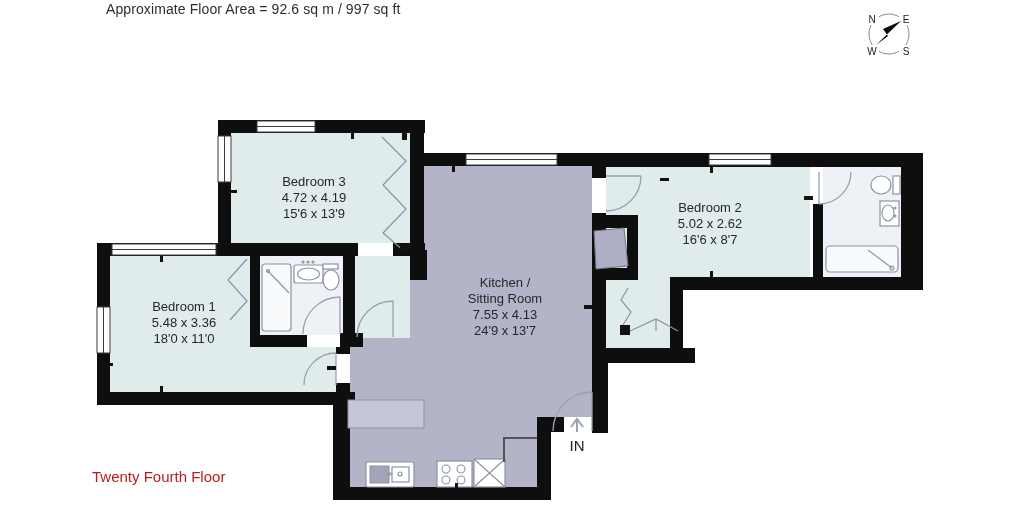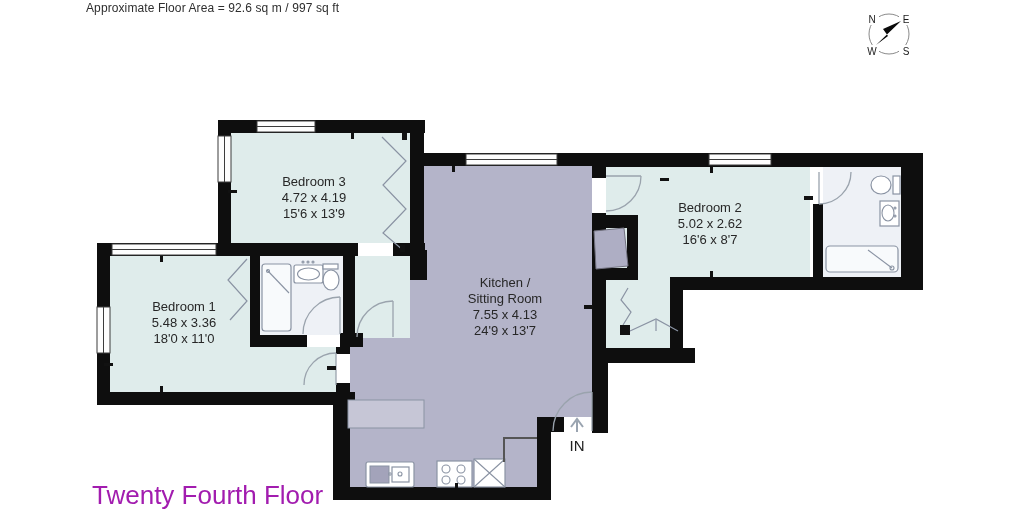--- a/index.html
+++ b/index.html
@@ -1,20 +1,20 @@
 <!DOCTYPE html>
 <html><head>
 <meta charset="utf-8">
 <style>
   html,body{margin:0;padding:0;background:#ffffff;}
   .stage{position:relative;width:1024px;height:531px;background:#ffffff;overflow:hidden;
          font-family:"Liberation Sans",sans-serif;}
   .plan-svg{position:absolute;left:0;top:0;}
-  .header-label{position:absolute;left:86px;top:1px;font-size:12px;color:#2e2e2e;letter-spacing:.1px;}
-  .floor-title{position:absolute;left:92px;top:480px;font-size:26px;color:#a21caf;}
+  .header-label{position:absolute;left:106px;top:1px;font-size:14px;color:#2e2e2e;letter-spacing:.1px;}
+  .floor-title{position:absolute;left:92px;top:468px;font-size:15px;color:#b91c1c;}
   
   .wall{fill:#0e0e0e;}
   .floor{fill:#dfeceb;}
   .kfloor{fill:#b4b4c9;}
   .bfloor{fill:#eef1f6;}
   .closet{fill:#aeaec4;stroke:#70707e;stroke-width:1;}
   .island{fill:#c6c6d6;stroke:#8a93a3;stroke-width:1;}
   .win{fill:#fdfdfd;stroke:#3c3c3c;stroke-width:1;}
   .winline{stroke:#3c3c3c;stroke-width:1;fill:none;}
   .door{stroke:#9aa3ad;stroke-width:1.3;fill:none;}

